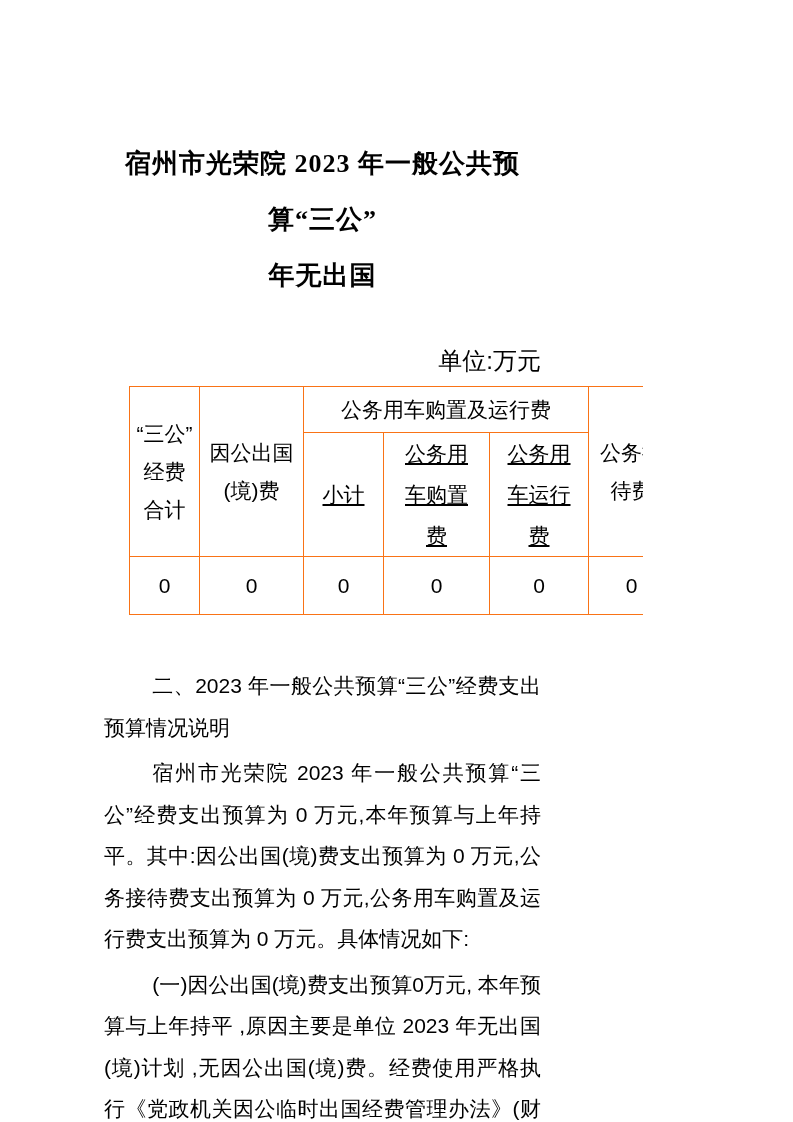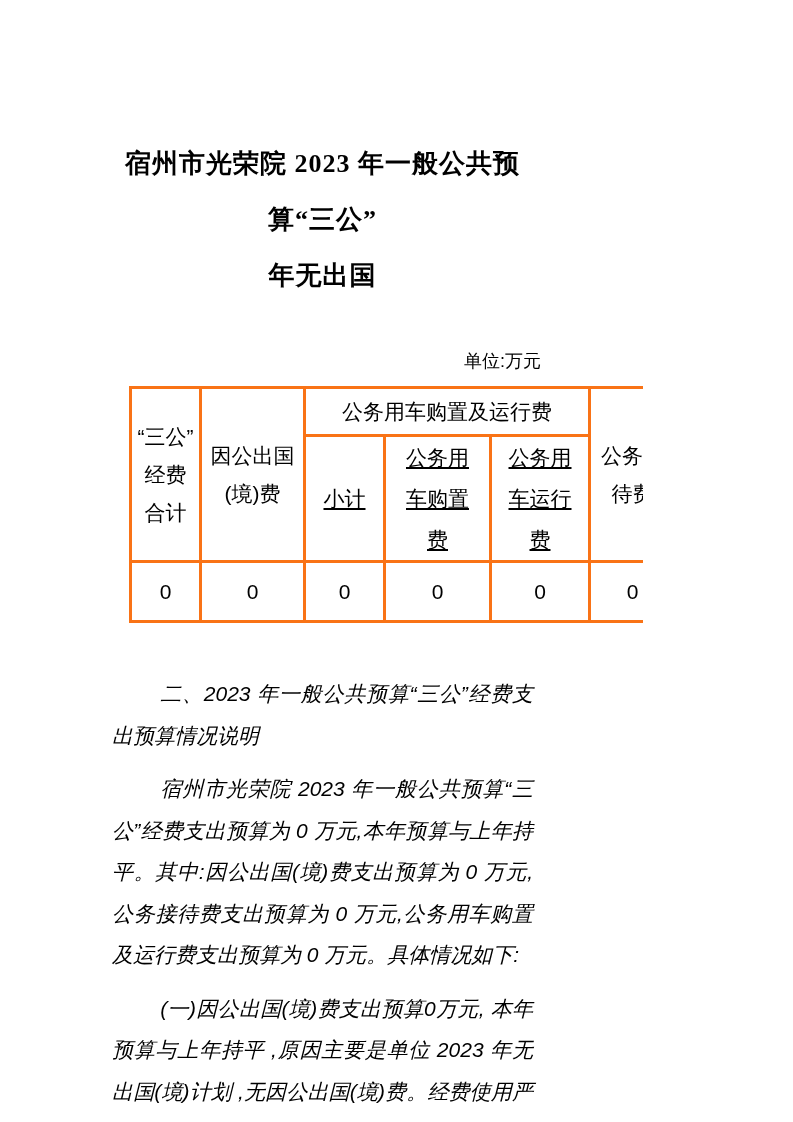--- a/index.html
+++ b/index.html
@@ -29,54 +29,53 @@
   }
   .section-heading-1 {
     margin-top: 10px;
     font-size: 21px;
     line-height: 32px;
     text-indent: 2.3em;
   }
   .unit-label {
     margin-top: 44px;
     text-align: right;
-    font-size: 18px;
+    font-size: 24px;
     line-height: 26px;
     padding-right: 4px;
   }
   table.budget {
     margin-left: 29px;
     margin-top: 12px;
     border-collapse: collapse;
     table-layout: fixed;
     width: 545px;
   }
   table.budget th, table.budget td {
-    border: 3px solid #f97316;
+    border: 1px solid #f97316;
     text-align: center;
     vertical-align: middle;
     font-weight: normal;
     font-size: 21px;
     white-space: pre-line;
     line-height: 41px;
     padding: 0;
   }
   tr.row-group th { height: 45px; line-height: 38px; }
   tr.row-sub th { height: 121px; text-decoration: underline; }
   tr.row-data td { height: 57px; line-height: 30px; }
   .body-text {
     margin-top: 50px;
     font-size: 21px;
     line-height: 41.5px;
   }
   .body-text p {
-    margin: 12px;
+    margin: 4px;
     text-indent: 2.3em;
     text-align: justify;
-    font-style: italic;
   }
 </style>
 </head>
 <body>
 
 <div class="page">
 
   <div class="doc-title">
     <div>宿州市光荣院 2023 年一般公共预算“三公”</div>
     <div>年无出国</div>

